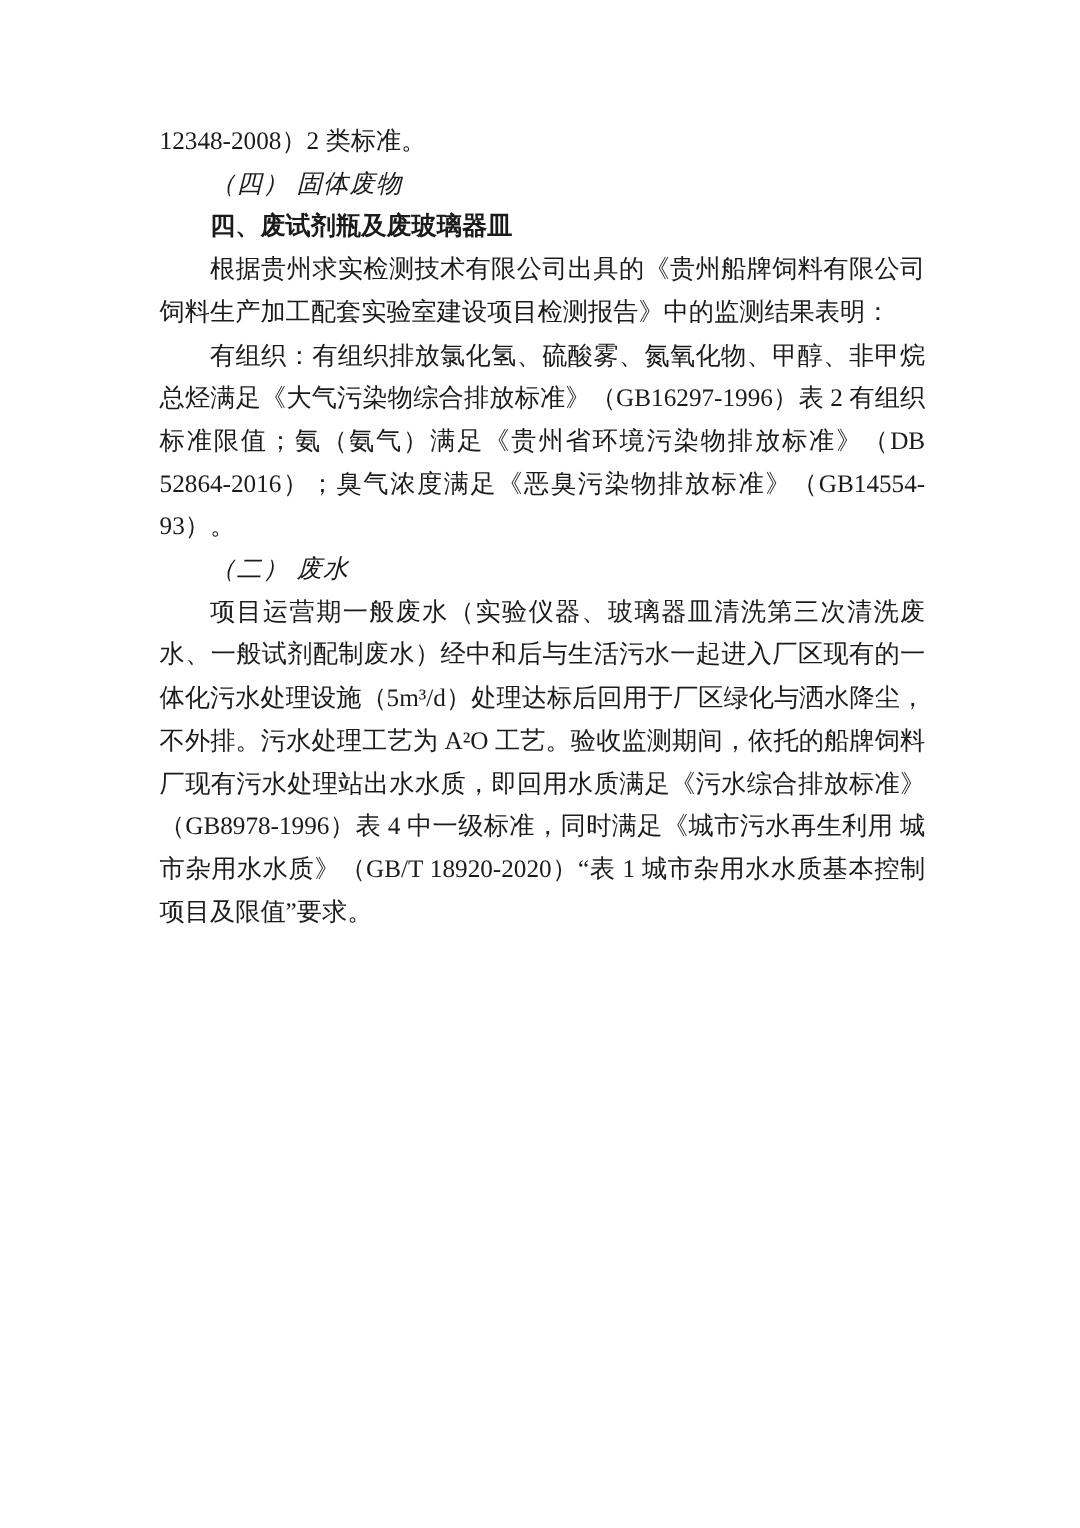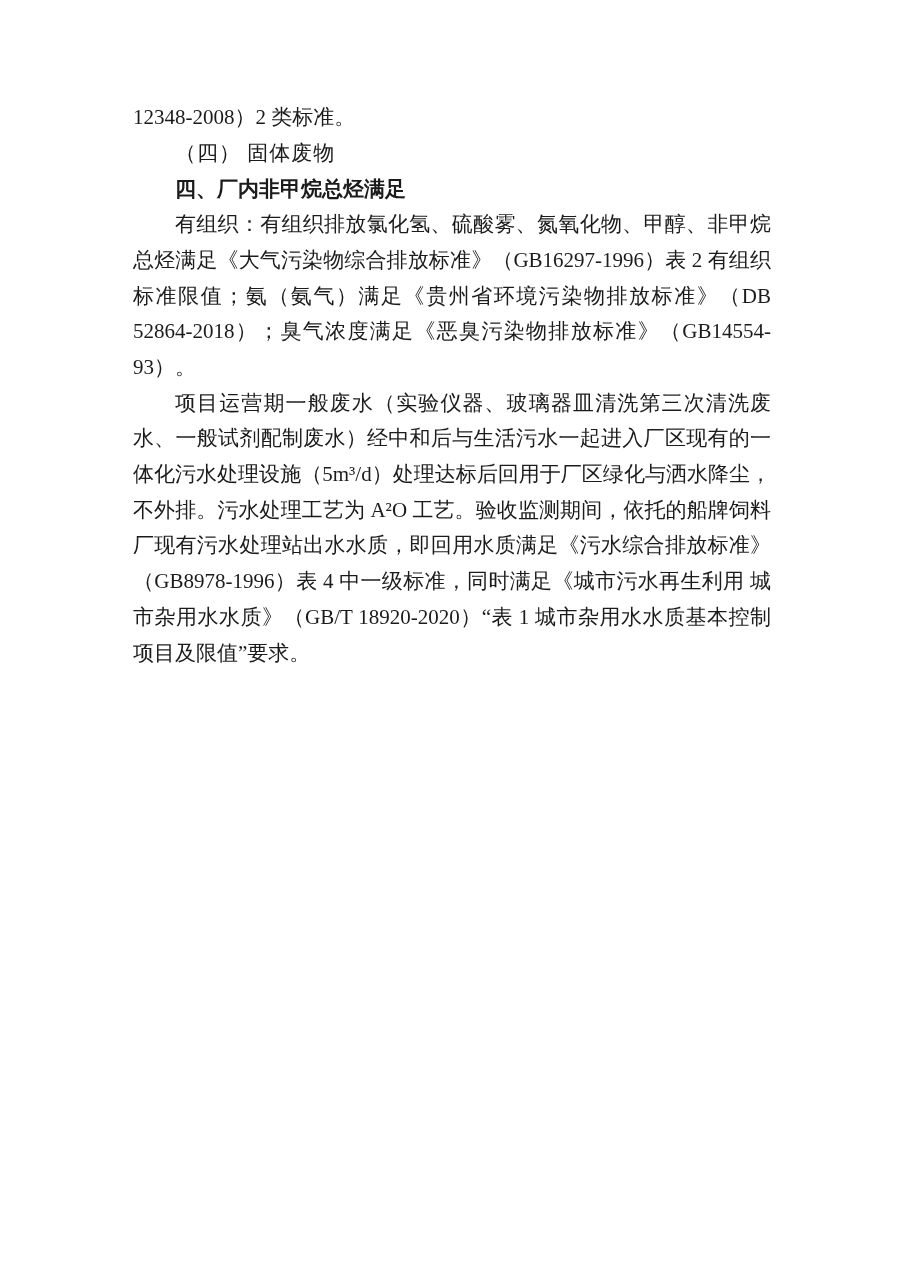--- a/index.html
+++ b/index.html
@@ -30,43 +30,46 @@
     padding: 0;
   }
   .para {
     text-indent: 42px;
   }
   .para-noindent {
     text-indent: 0;
   }
   .subheading-kaiti {
     text-indent: 42px;
+    font-style: italic;           
     letter-spacing: 1px;
   }
   .heading-bold {
     text-indent: 42px;
     font-weight: 700;
     font-family: "Liberation Sans", "DejaVu Sans", sans-serif; 
   }
 </style>
 </head>
 <body>
 
 <div class="page">
   <div class="content">
 
     <p class="para para-noindent">12348-2008）2 类标准。</p>
 
     <p class="subheading-kaiti">（四） 固体废物</p>
 
 
-    <p class="heading-bold">四、厂内非甲烷总烃满足</p>
+    <p class="heading-bold">四、废试剂瓶及废玻璃器皿</p>
+
+    <p class="para">根据贵州求实检测技术有限公司出具的《贵州船牌饲料有限公司饲料生产加工配套实验室建设项目检测报告》中的监测结果表明：</p>
 
 
-
-    <p class="para">有组织：有组织排放氯化氢、硫酸雾、氮氧化物、甲醇、非甲烷总烃满足《大气污染物综合排放标准》（GB16297-1996）表 2 有组织标准限值；氨（氨气）满足《贵州省环境污染物排放标准》（DB 52864-2018）；臭气浓度满足《恶臭污染物排放标准》（GB14554-93）。</p>
+    <p class="para">有组织：有组织排放氯化氢、硫酸雾、氮氧化物、甲醇、非甲烷总烃满足《大气污染物综合排放标准》（GB16297-1996）表 2 有组织标准限值；氨（氨气）满足《贵州省环境污染物排放标准》（DB 52864-2016）；臭气浓度满足《恶臭污染物排放标准》（GB14554-93）。</p>
 
 
+    <p class="subheading-kaiti">（二） 废水</p>
 
     <p class="para">项目运营期一般废水（实验仪器、玻璃器皿清洗第三次清洗废水、一般试剂配制废水）经中和后与生活污水一起进入厂区现有的一体化污水处理设施（5m³/d）处理达标后回用于厂区绿化与洒水降尘，不外排。污水处理工艺为 A²O 工艺。验收监测期间，依托的船牌饲料厂现有污水处理站出水水质，即回用水质满足《污水综合排放标准》（GB8978-1996）表 4 中一级标准，同时满足《城市污水再生利用 城市杂用水水质》（GB/T 18920-2020）“表 1 城市杂用水水质基本控制项目及限值”要求。</p>
 
   </div>
 </div>
 
 </body></html>

